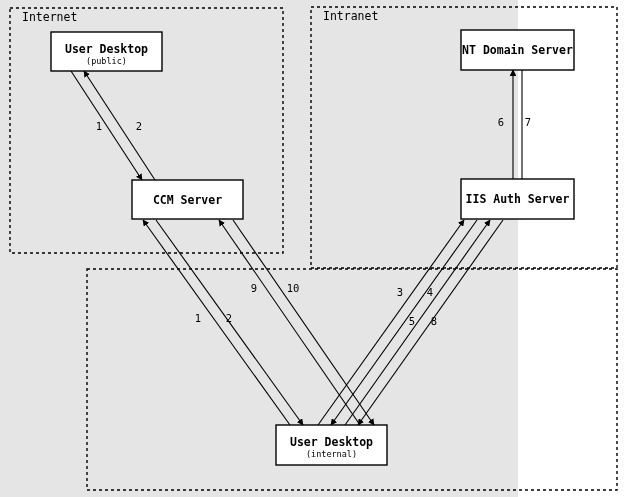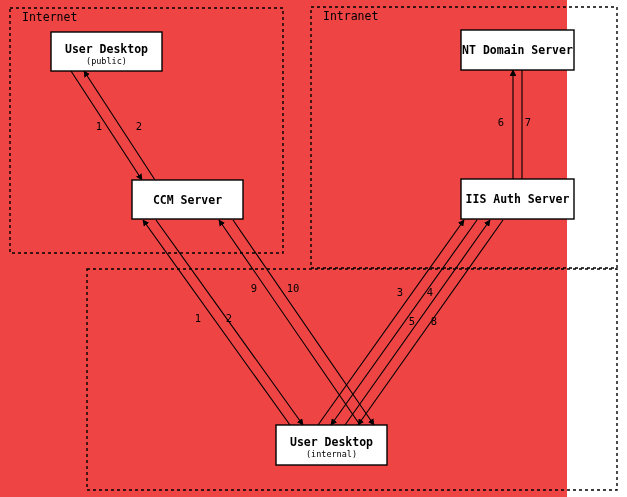--- a/index.html
+++ b/index.html
@@ -2,23 +2,23 @@
 <html><head>
 <meta charset="utf-8">
 <style>
   html, body {
     margin: 0;
     padding: 0;
     background: #ffffff;
   }
   #diagram-root {
     position: relative;
-    width: 567px;
+    width: 518px;
     height: 497px;
-    background: #ef4444;
+    background: #e5e5e5;
     font-family: "DejaVu Sans Mono", monospace;
   }
   svg#diagram-svg {
     display: block;
     width: 627px;
     height: 497px;
   }
   .zone-box {
     fill: none;
     stroke: #000000;

